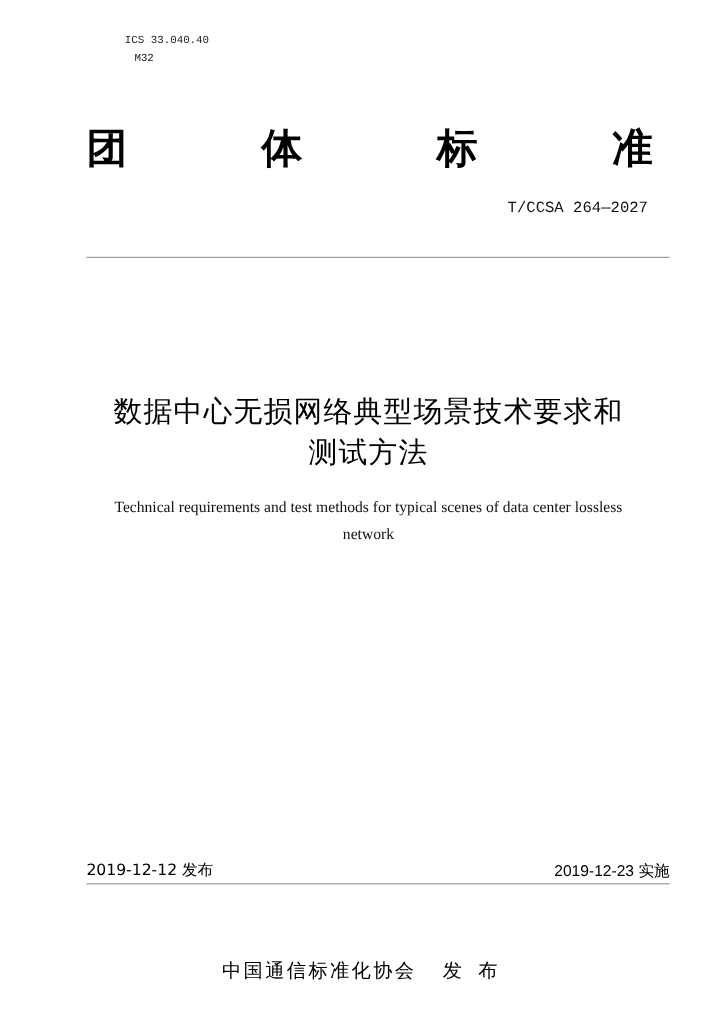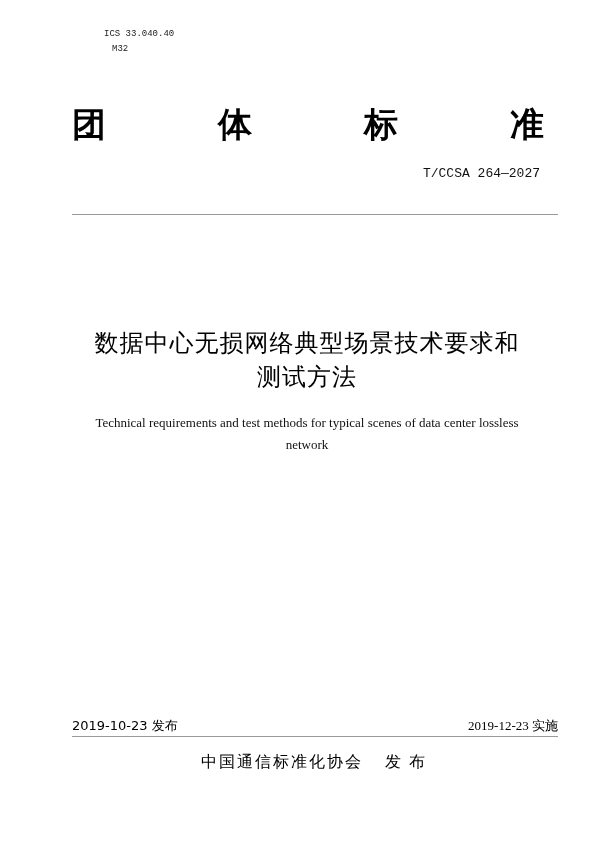--- a/index.html
+++ b/index.html
@@ -83,33 +83,32 @@
     }
 
     .issue-date {
       left: 72px; top: 718px;
       font-family: "DejaVu Sans", sans-serif;
       font-size: 13px;
       line-height: 16px;
     }
     .impl-date {
       right: 42px; top: 718px;
-      font-family: Liberation Serif, serif;
+      font-family: Liberation Sans, sans-serif;
       font-size: 13px;
       line-height: 16px;
     }
 
     .publisher {
-      left: 185px; top: 752px;
-      font-family: Liberation Serif, serif;
+      left: 185px; top: 800px;
+      font-family: Liberation Mono, monospace;
       font-size: 16px;
       line-height: 20px;
       letter-spacing: 2px;
       white-space: nowrap;
-      margin-left: 16px;
     }
     .publisher .gap { display: inline-block; width: 22px; }
   </style>
 </head>
 <body>
 
 <div class="abs ics">ICS 33.040.40</div>
 <div class="abs ccs">M32</div>
 
 <div class="abs big-title">
@@ -126,20 +125,20 @@
 <div class="abs cn-title">
   <div>数据中心无损网络典型场景技术要求和</div>
   <div>测试方法</div>
 </div>
 
 <div class="abs en-title">
   <div>Technical requirements and test methods for typical scenes of data center lossless</div>
   <div>network</div>
 </div>
 
-<div class="abs issue-date">2019-10-23 发布</div>
+<div class="abs issue-date">2019-12-12 发布</div>
 <div class="abs impl-date">2019-12-23 实施</div>
 
 <div class="abs rule rule-bottom"></div>
 
 <div class="abs publisher">
   <span>中国通信标准化协会</span><span class="gap"></span><span>发 布</span>
 </div>
 
 </body></html>

